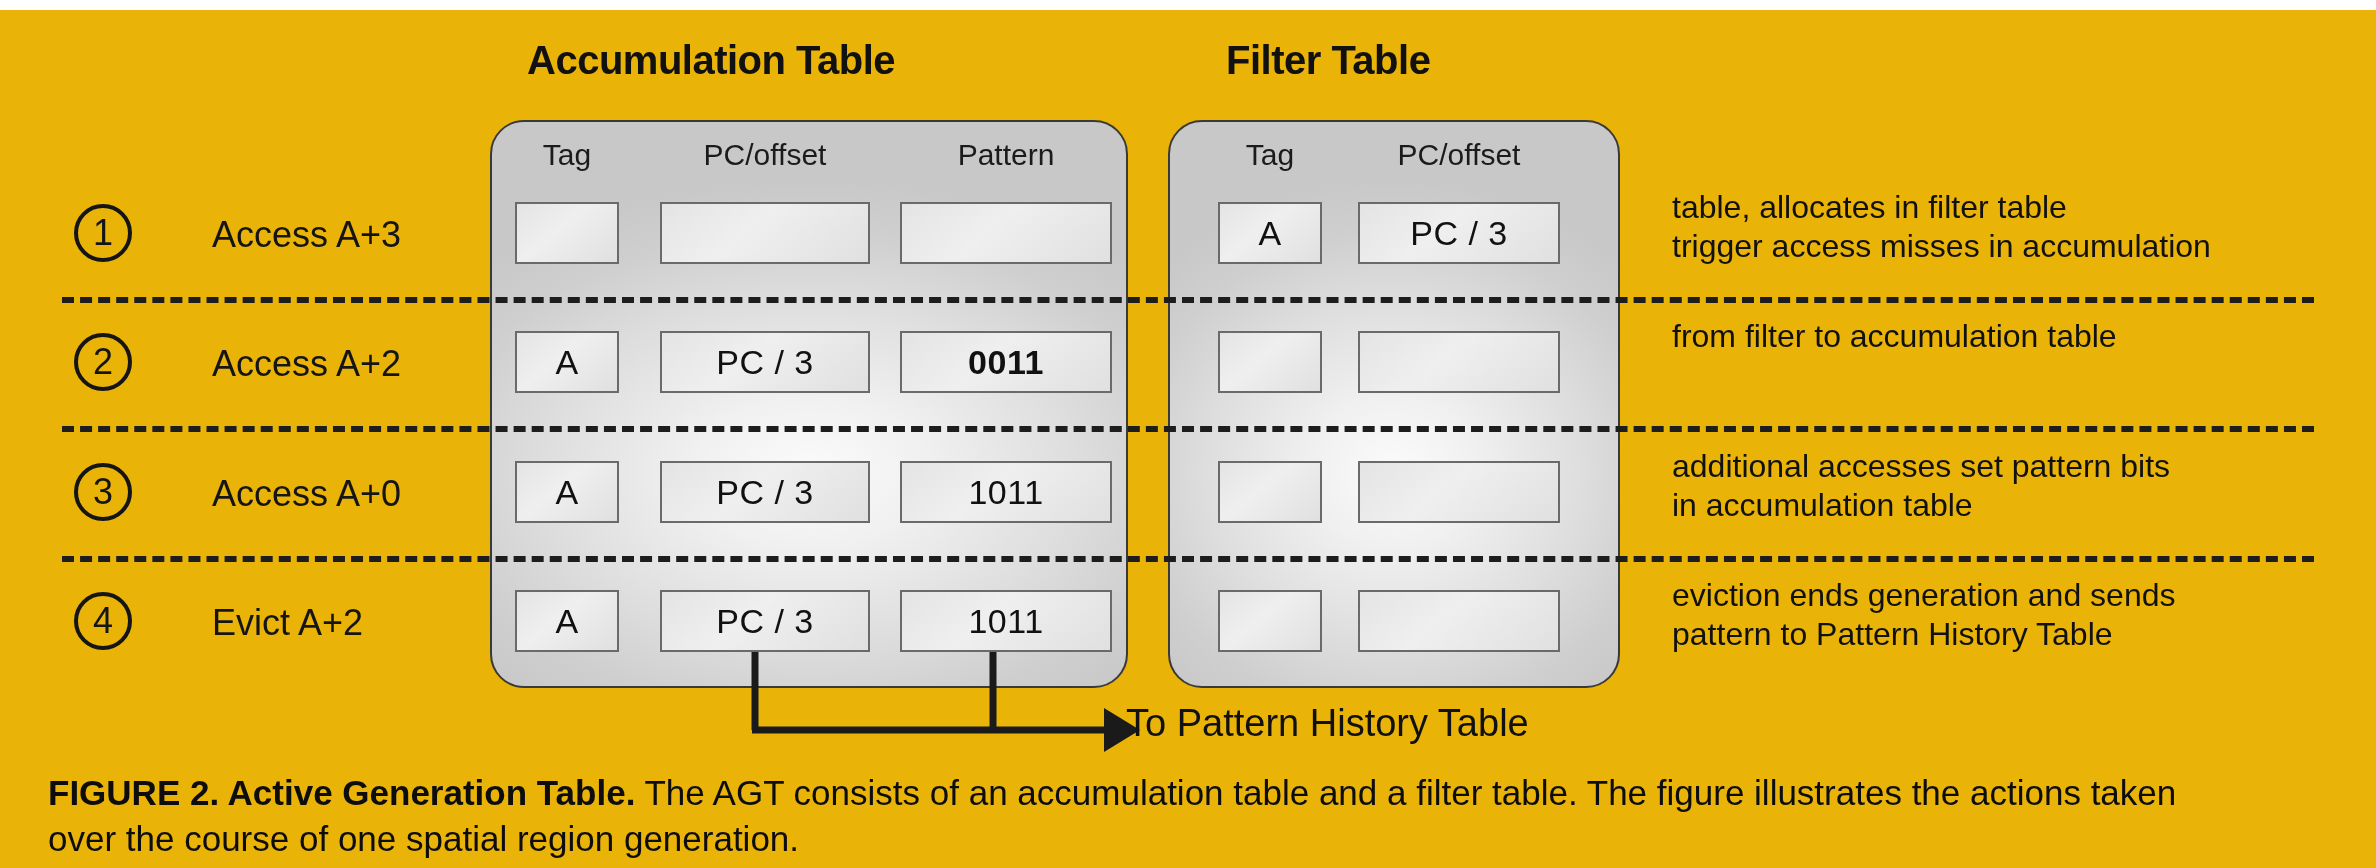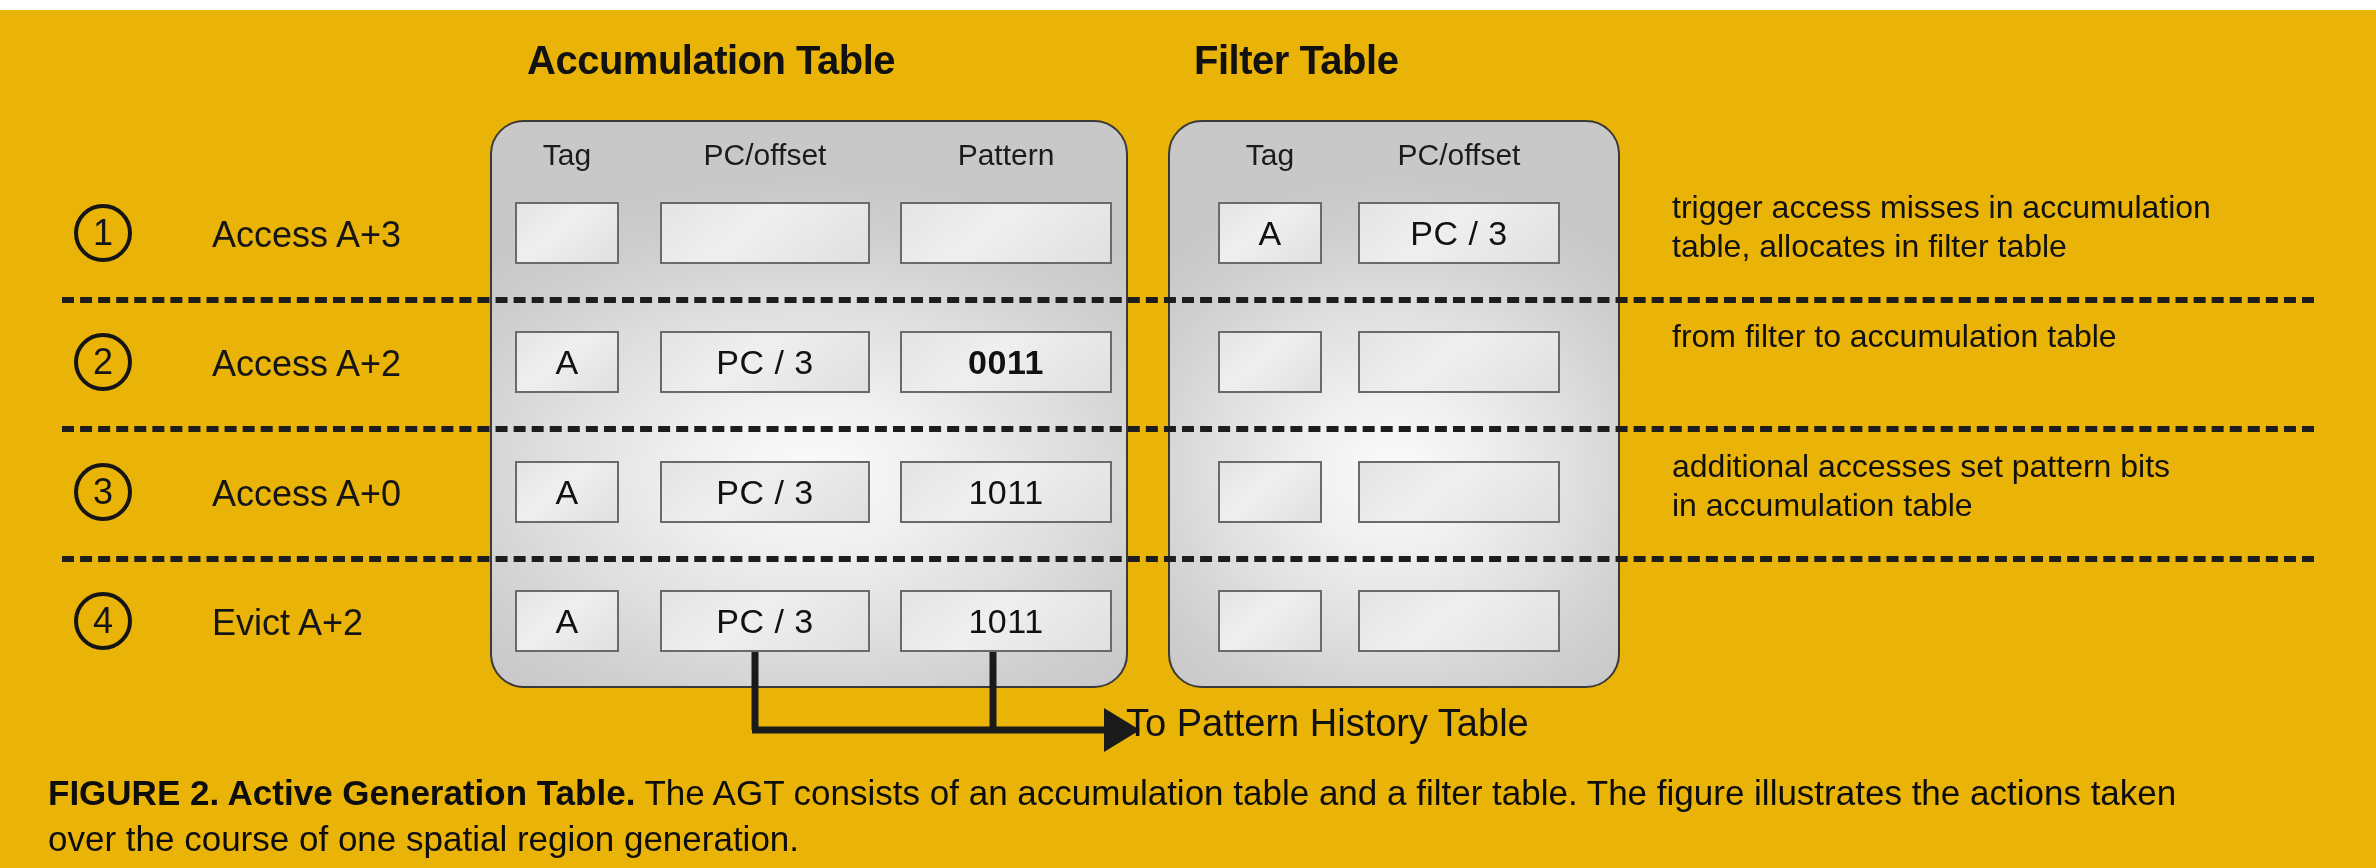--- a/index.html
+++ b/index.html
@@ -25,21 +25,21 @@
   
   .table-title {
     position: absolute;
     font-weight: bold;
     font-size: 40px;
     letter-spacing: -0.5px;
     color: #111111;
     white-space: nowrap;
   }
   #acc-title { left: 527px; top: 28px; }
-  #fil-title { left: 1194px; top: 28px; }
+  #fil-title { left: 1226px; top: 28px; }
 
   
   .table-body {
     position: absolute;
     top: 110px;
     height: 568px;
     border: 2px solid #3a3a3a;
     border-radius: 34px;
     background:
       radial-gradient(ellipse 72% 52% at 50% 62%,
@@ -192,39 +192,43 @@
   <div class="cell" style="left:1218px; top:580px; width:104px; height:62px;"></div>
   <div class="cell" style="left:1358px; top:580px; width:202px; height:62px;"></div>
 
   <div class="stage-divider" style="top:287px;"></div>
   <div class="stage-divider" style="top:416px;"></div>
   <div class="stage-divider" style="top:546px;"></div>
 
   <div class="stage-num" style="left:74px; top:194px;">1</div>
   <div class="stage-label" style="left:212px; top:204px;">Access A+3</div>
   <div class="stage-note" style="top:178px;">
+    <div>table, allocates in filter table</div>
     <div>trigger access misses in accumulation</div>
-    <div>table, allocates in filter table</div>
   </div>
 
   <div class="stage-num" style="left:74px; top:323px;">2</div>
   <div class="stage-label" style="left:212px; top:333px;">Access A+2</div>
   <div class="stage-note" style="top:307px;">
     <div>from filter to accumulation table</div>
   </div>
 
   <div class="stage-num" style="left:74px; top:453px;">3</div>
   <div class="stage-label" style="left:212px; top:463px;">Access A+0</div>
   <div class="stage-note" style="top:437px;">
     <div>additional accesses set pattern bits</div>
     <div>in accumulation table</div>
   </div>
 
   <div class="stage-num" style="left:74px; top:582px;">4</div>
   <div class="stage-label" style="left:212px; top:592px;">Evict A+2</div>
+  <div class="stage-note" style="top:566px;">
+    <div>eviction ends generation and sends</div>
+    <div>pattern to Pattern History Table</div>
+  </div>
 
   <svg id="arrow-svg" viewBox="0 0 640 120">
 
     <path d="M 55 12 L 55 90" stroke="#1a1a1a" stroke-width="7" fill="none"></path>
 
     <path d="M 293 12 L 293 90" stroke="#1a1a1a" stroke-width="7" fill="none"></path>
 
     <path d="M 52 90 L 412 90" stroke="#1a1a1a" stroke-width="7" fill="none"></path>
 
     <polygon points="404,68 440,90 404,112" fill="#1a1a1a"></polygon>

